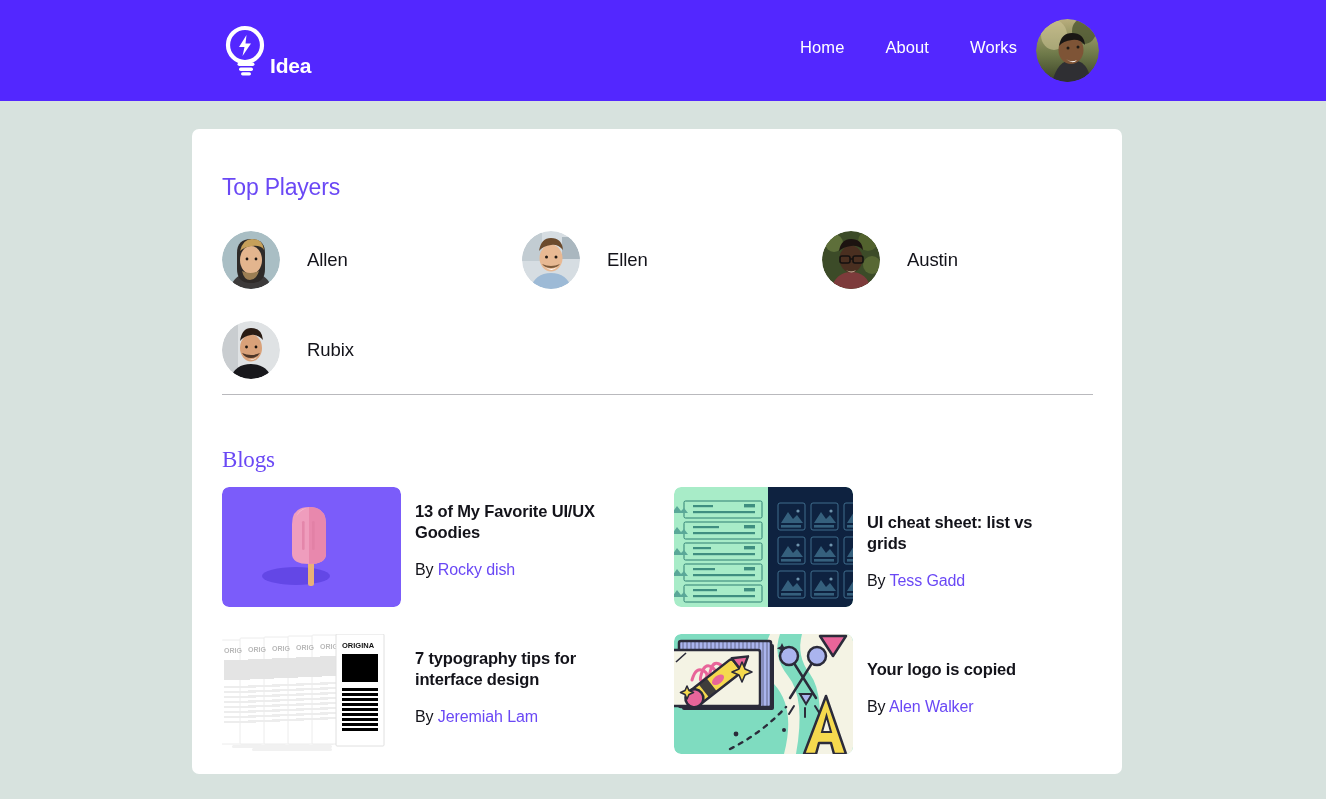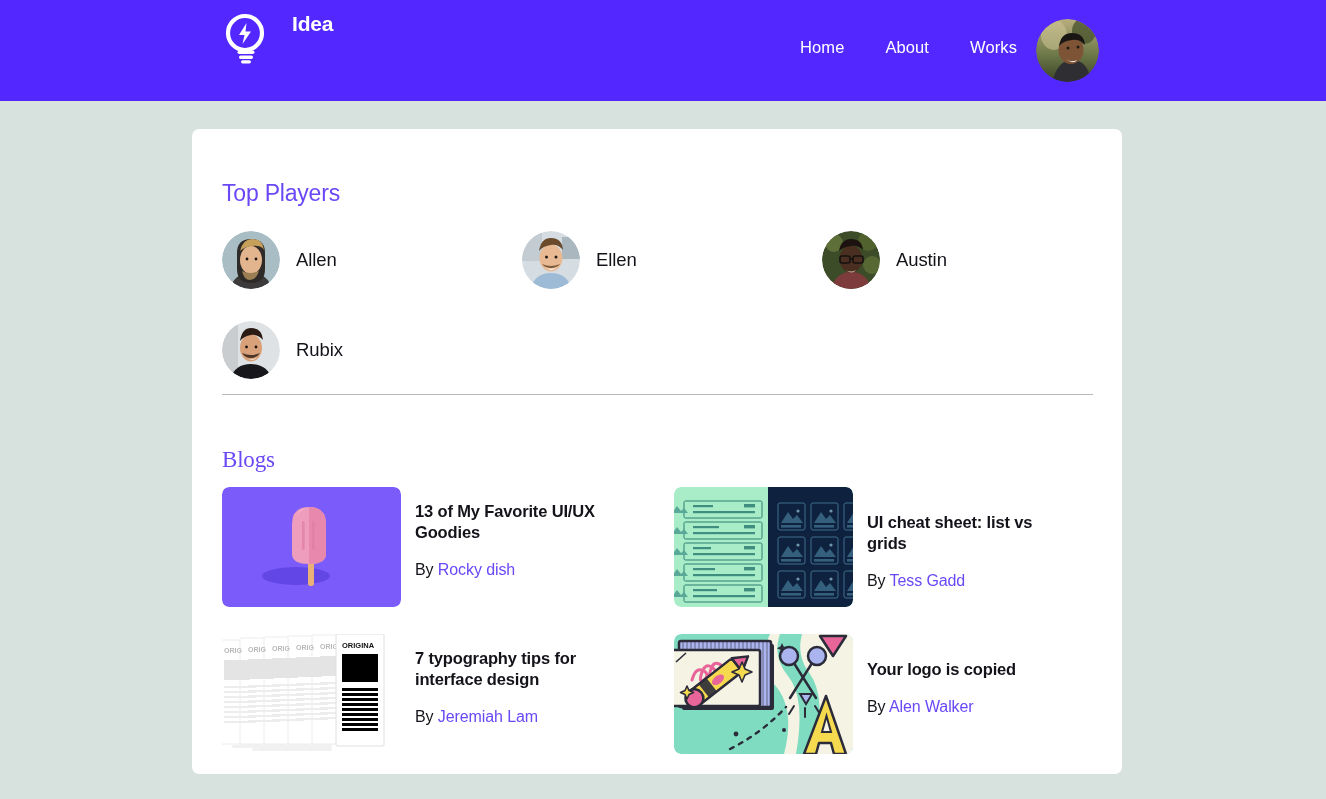--- a/index.html
+++ b/index.html
@@ -10,22 +10,22 @@
     overflow: hidden;
   }
 
   
   .header {
     position: absolute; left: 0; top: 0;
     width: 1326px; height: 101px;
     background: #5327ff;
   }
   .brand {
-    position: absolute; left: 220px; top: 12px;
-    display: flex; align-items: flex-start; gap: 22px;
+    position: absolute; left: 220px; top: 24px;
+    display: flex; align-items: flex-end; gap: 0;
   }
   .logo-mark { width: 50px; height: 54px; display: block; }
   .brand-name {
     color: #ffffff; font-size: 21px; font-weight: bold;
     letter-spacing: -0.2px;
   }
   .nav {
     position: absolute; left: 800px; top: 38px;
     display: flex; align-items: flex-end; gap: 41px;
   }
@@ -44,33 +44,33 @@
     position: absolute; left: 192px; top: 129px;
     width: 930px; height: 645px;
     background: #ffffff; border-radius: 7px;
   }
 
   .section-title {
     position: absolute;
     color: #6a48f5; font-size: 23px; font-weight: normal;
     letter-spacing: -0.2px;
   }
-  #players-title { left: 30px; top: 51px; }
+  #players-title { left: 30px; top: 45px; }
   #blogs-title   { left: 30px; top: 318px; font-family: Liberation Serif, serif; }
 
   
   .players-grid {
     position: absolute; left: 30px; top: 86px;
     width: 872px;
     display: grid;
     grid-template-columns: 300px 300px 272px;
     grid-template-rows: 90px 90px;
   }
   .player {
-    display: flex; align-items: center; gap: 16px;
+    display: flex; align-items: center; gap: 27px;
     cursor: pointer;
   }
   .player-avatar {
     width: 58px; height: 58px; border-radius: 50%;
     overflow: hidden; flex: none;
   }
   .player-name {
     font-size: 18.5px; color: #13131a; letter-spacing: -0.1px;
   }
 

